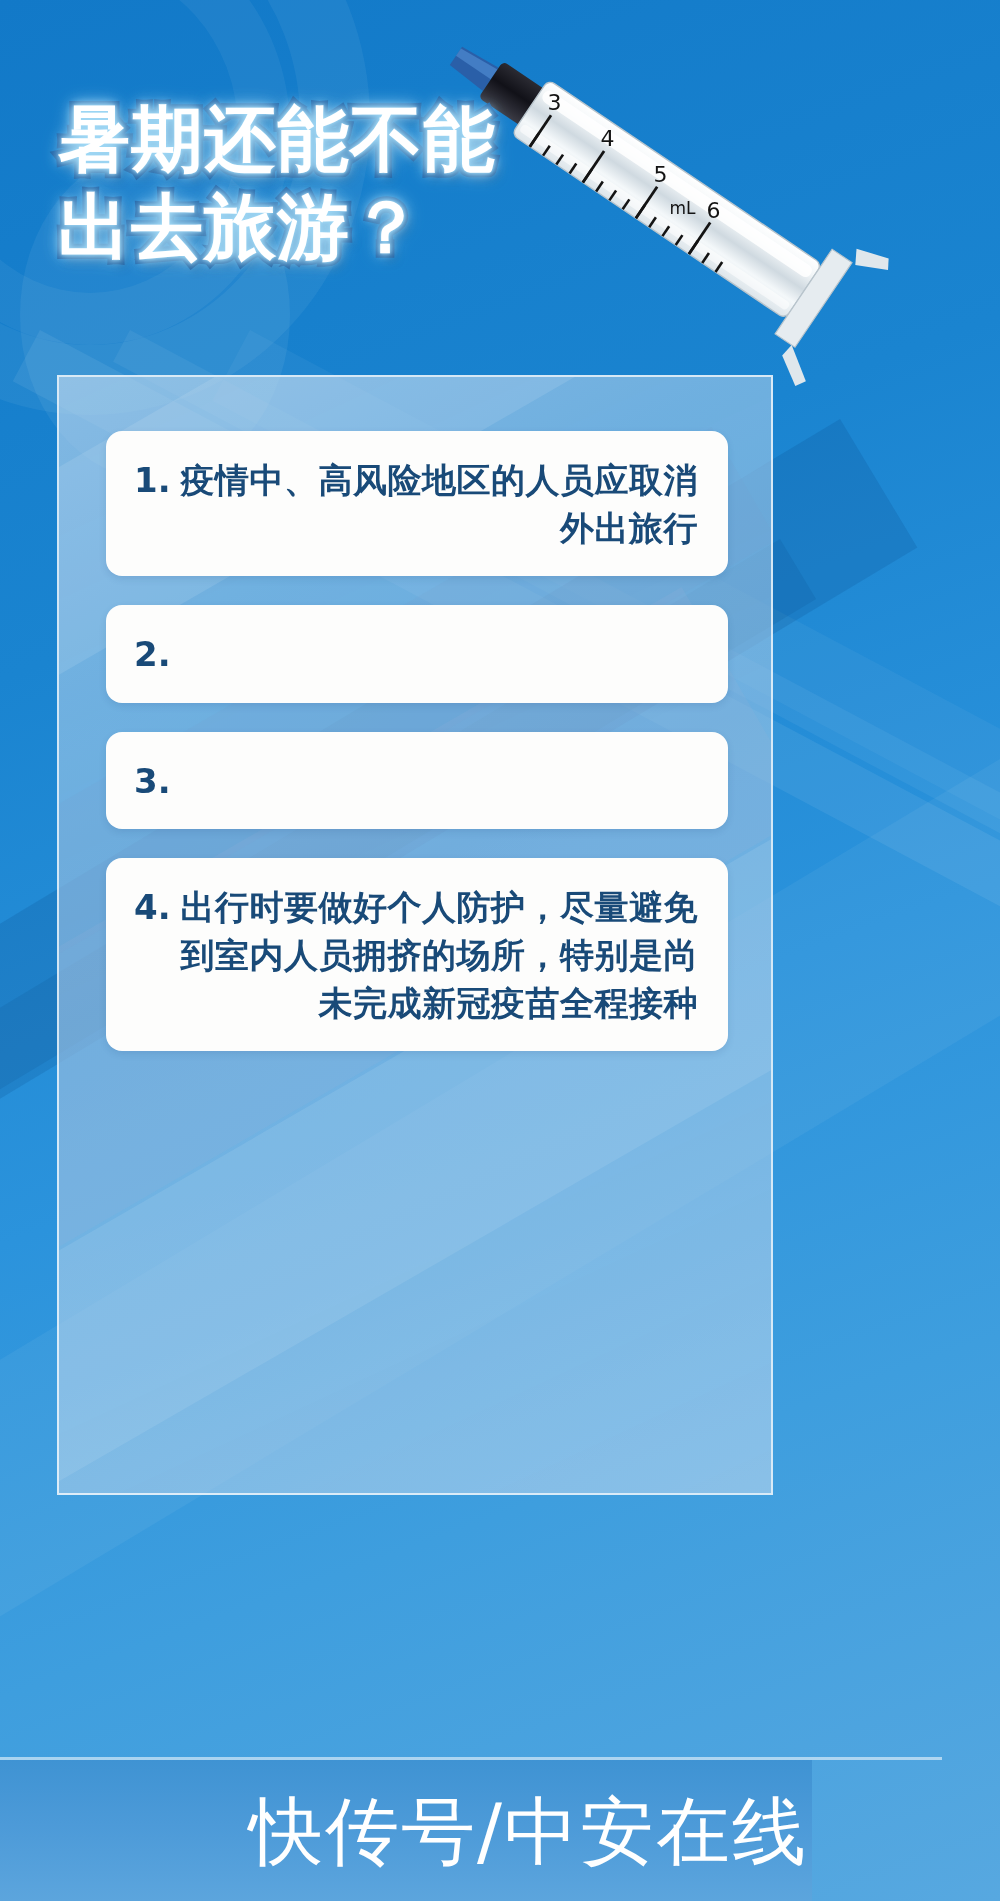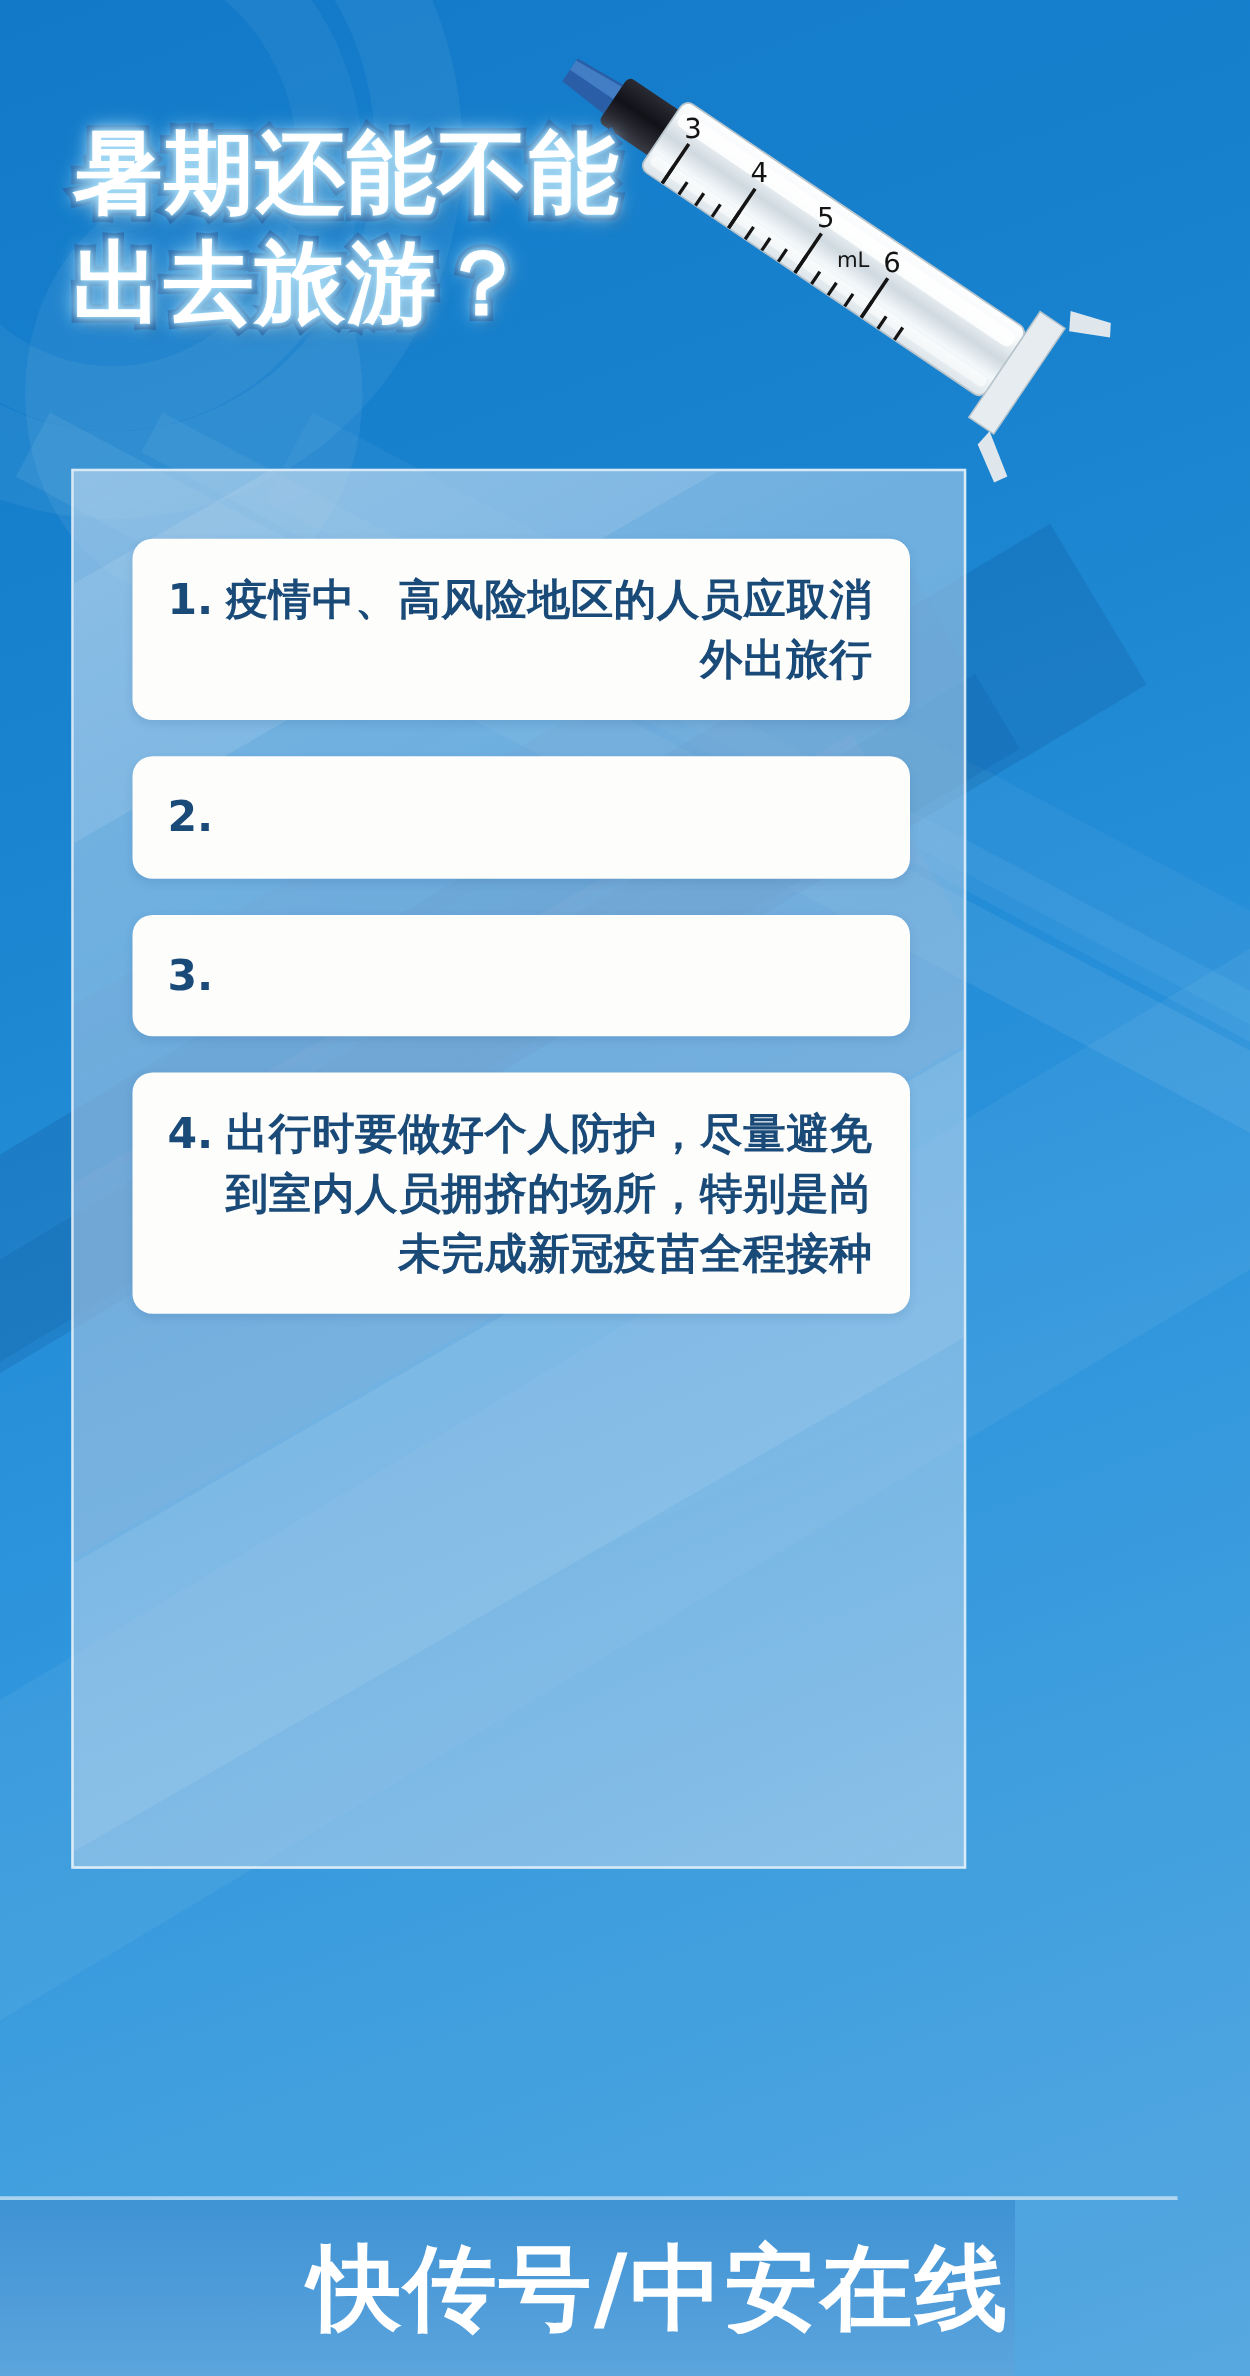--- a/index.html
+++ b/index.html
@@ -135,21 +135,20 @@
   #footer {
     position: absolute;
     left: 0; bottom: 0;
     width: 812px; height: 141px;
     background: linear-gradient(180deg, #3f93d3 0%, #4c9ad8 45%, #5ca5dd 100%);
     display: flex;
     align-items: center;
     justify-content: flex-end;
     padding-right: 0px;
     z-index: 8;
-    font-weight: bold;
   }
   #footer-text {
     font-family: "DejaVu Sans", sans-serif;
     font-size: 74px;
     color: #ffffff;
     letter-spacing: 2px;
     line-height: 1;
     white-space: nowrap;
     padding-right: 4px;
   }

